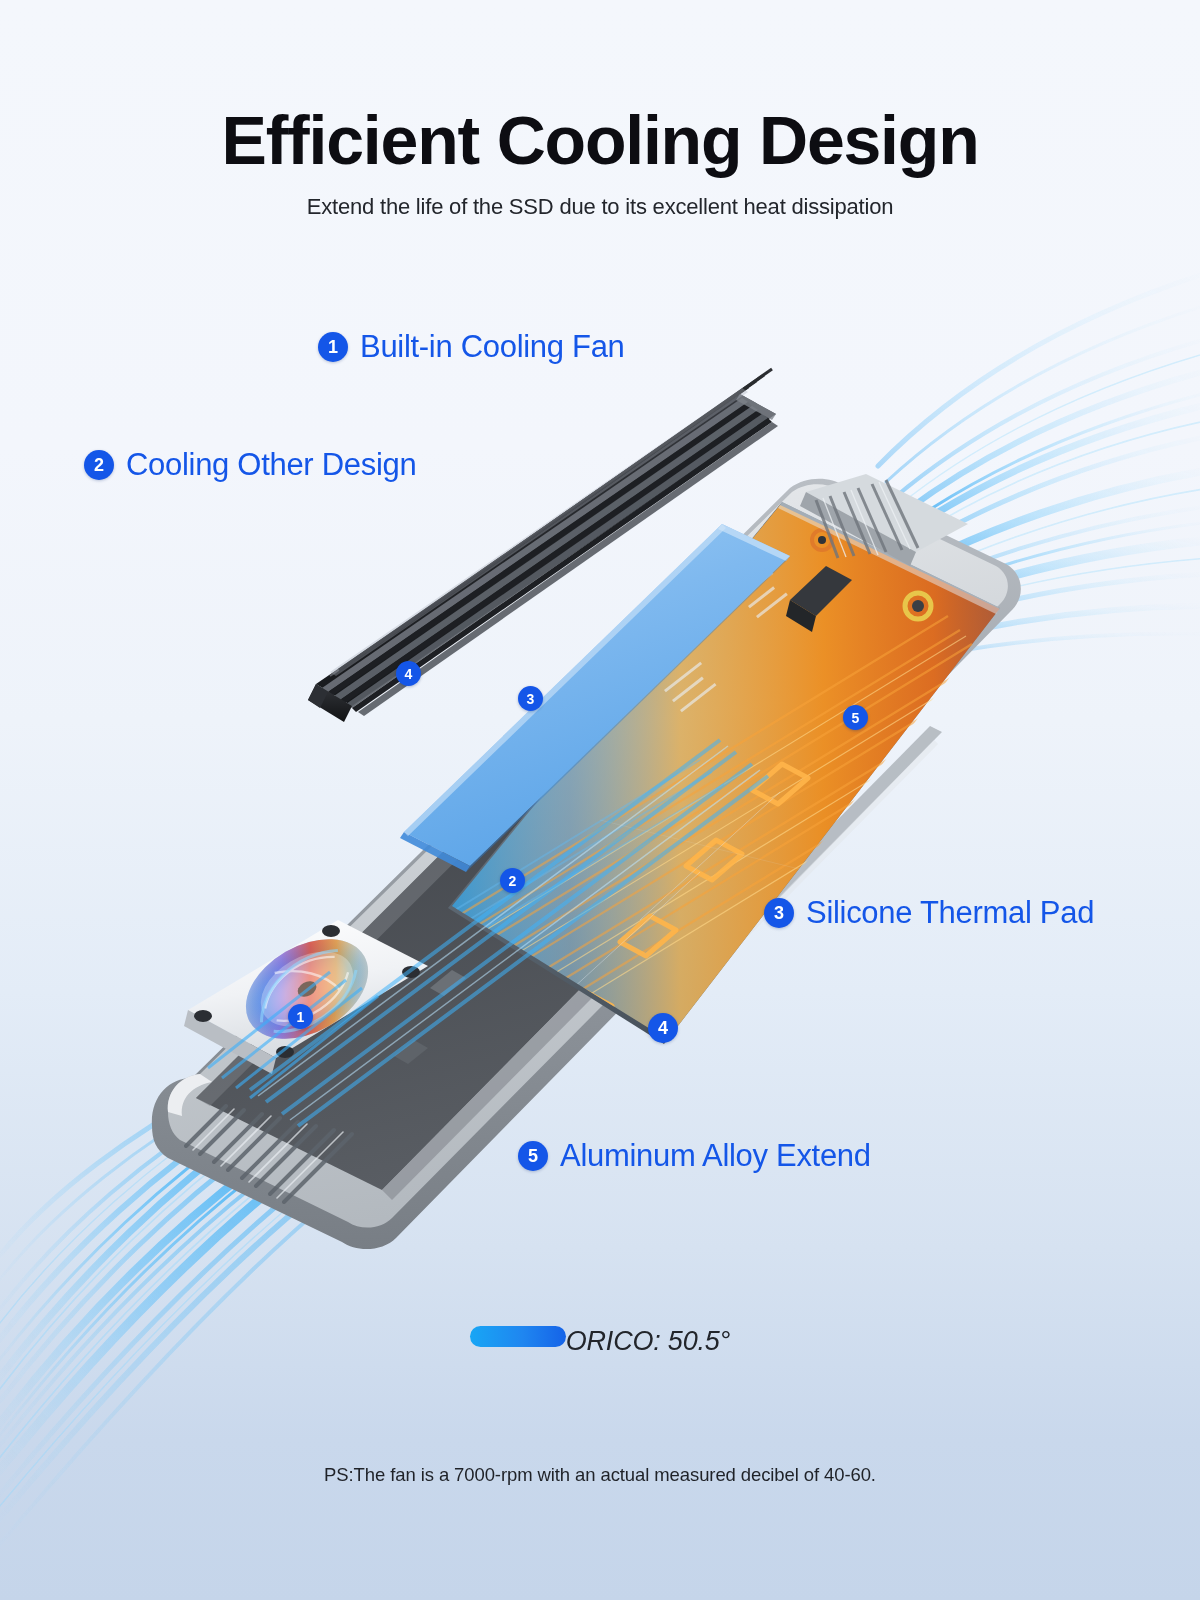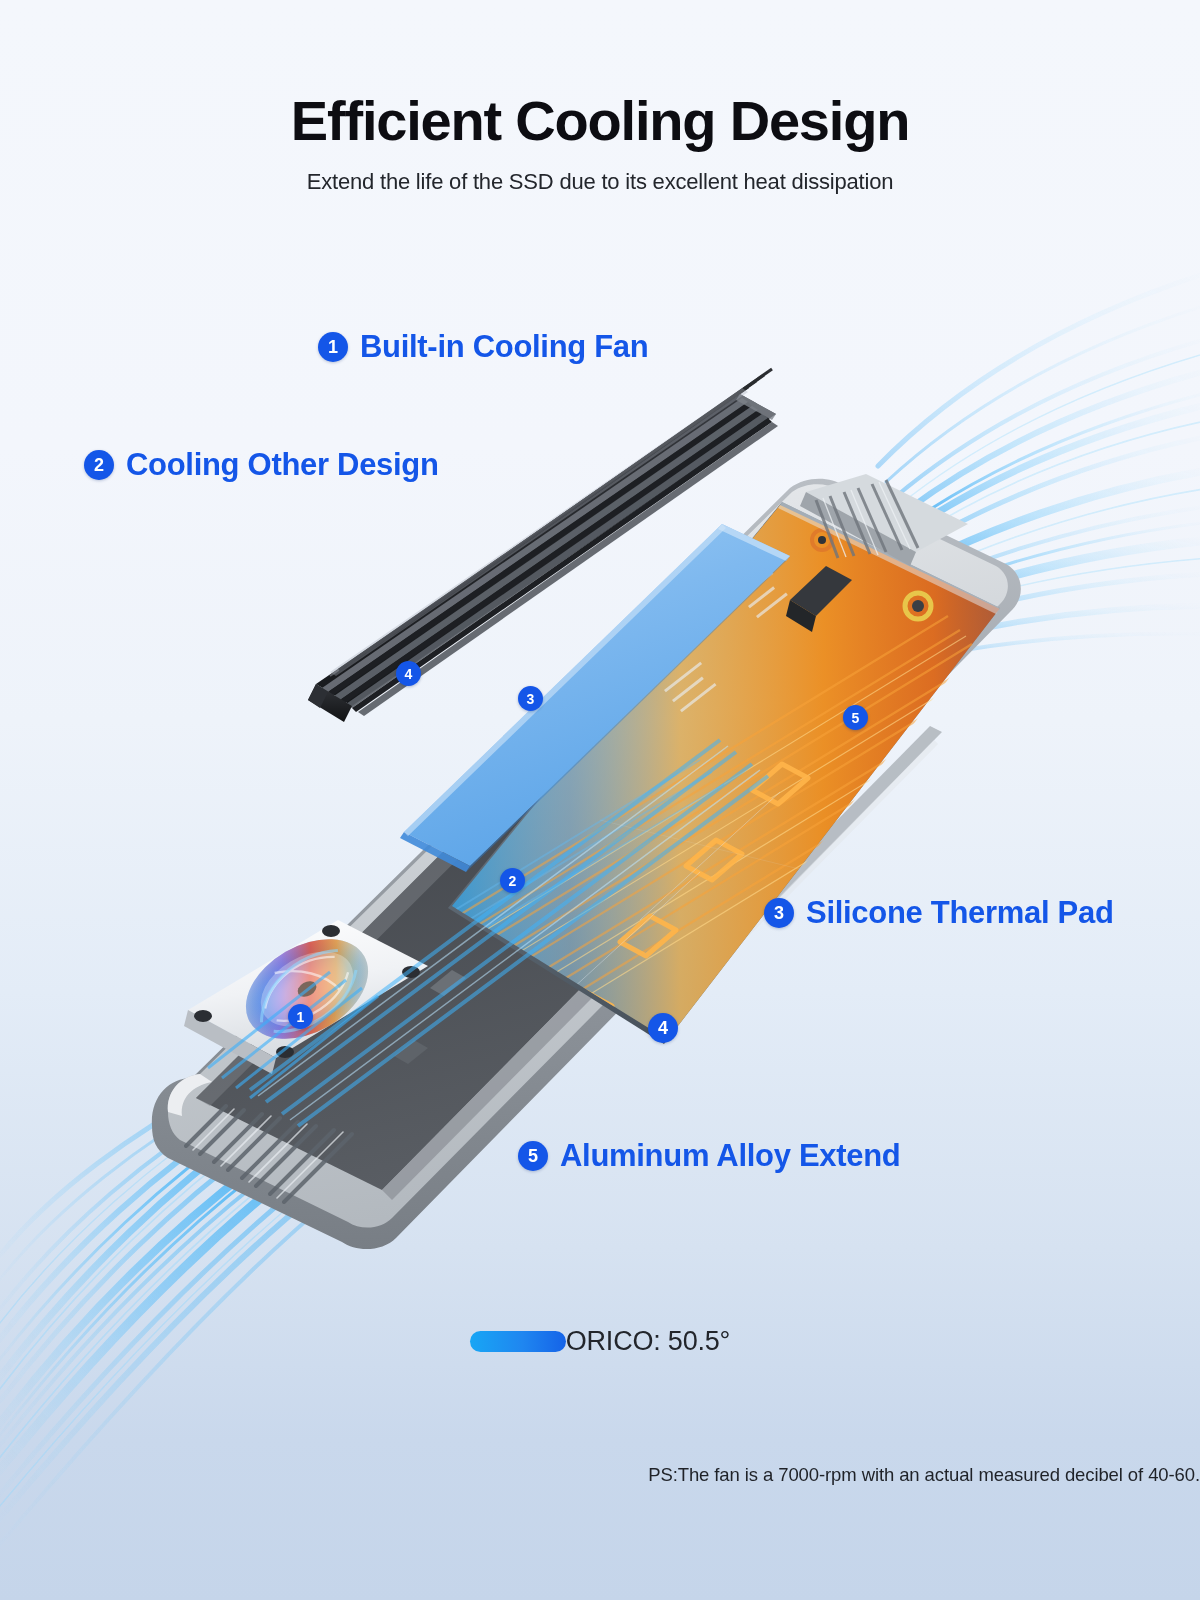--- a/index.html
+++ b/index.html
@@ -33,26 +33,26 @@
   
   .header {
     position: absolute;
     top: 92px;
     left: 0;
     width: 1200px;
     text-align: center;
     z-index: 40;
   }
   .title {
-    font-size: 56px;
+    font-size: 68px;
     font-weight: 700;
     letter-spacing: -1.2px;
     color: #0d0d12;
     line-height: 1.05;
-    margin: 0;
+    margin: 13px;
   }
   .subtitle {
     margin: 18px 0 0 0;
     font-size: 22px;
     font-weight: 400;
     color: #23262c;
     letter-spacing: -0.2px;
   }
 
   
@@ -74,21 +74,21 @@
     font-size: 18px;
     font-weight: 700;
     display: flex;
     align-items: center;
     justify-content: center;
     line-height: 1;
     box-shadow: 0 1px 3px rgba(10,40,110,0.25);
   }
   .callout .ctext {
     font-size: 31px;
-    font-weight: 700;
+    font-weight: 400;
     color: #1456e8;
     letter-spacing: -0.3px;
   }
 
   .callout-1 { top: 329px; left: 318px; }
   .callout-2 { top: 447px; left: 84px; }
   .callout-3 { top: 895px; left: 764px; }
   .callout-4 { top: 1013px; left: 648px; }
   .callout-5 { top: 1138px; left: 518px; }
 
@@ -130,21 +130,21 @@
     top: 1326px;
     left: 0;
     width: 1200px;
     display: flex;
     justify-content: center;
     gap: 148px;
     z-index: 45;
   }
   .legend-item {
     display: flex;
-    align-items: center;
+    font-style: italic;
   }
   .legend-pill {
     width: 96px;
     height: 21px;
     border-radius: 11px;
   }
   .legend-pill.cool {
     background: linear-gradient(to right, #18a6f5 0%, #1f86f0 55%, #1563e8 100%);
   }
   .legend-pill.hot {
@@ -156,21 +156,21 @@
     font-weight: 400;
     letter-spacing: -0.2px;
   }
 
   
   .footnote {
     position: absolute;
     top: 1460px;
     left: 0;
     width: 1200px;
-    text-align: right;
+    text-align: center;
     z-index: 45;
     color: #1f2228;
     font-size: 18.5px;
     line-height: 1.62;
     letter-spacing: -0.1px;
   }
   .footnote div { margin: 0; }
 </style>
 </head>
 <body>

